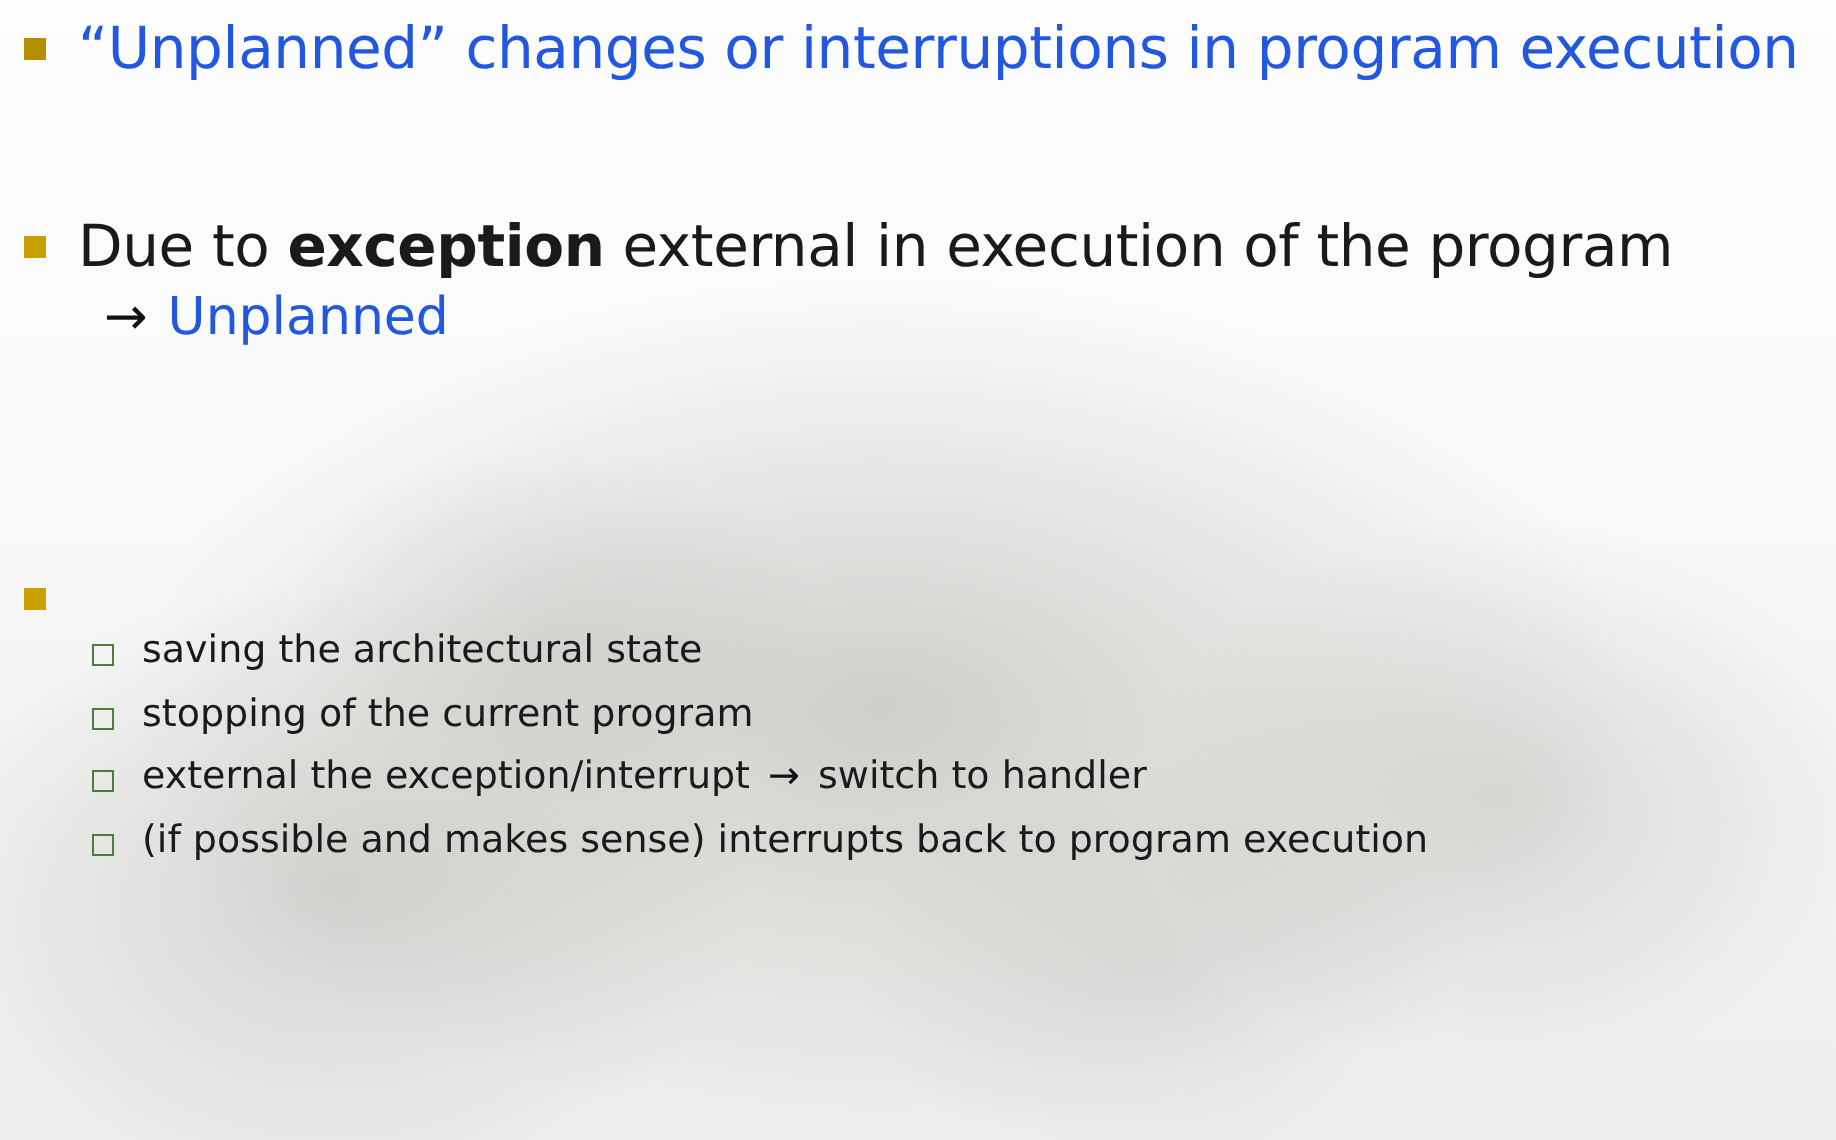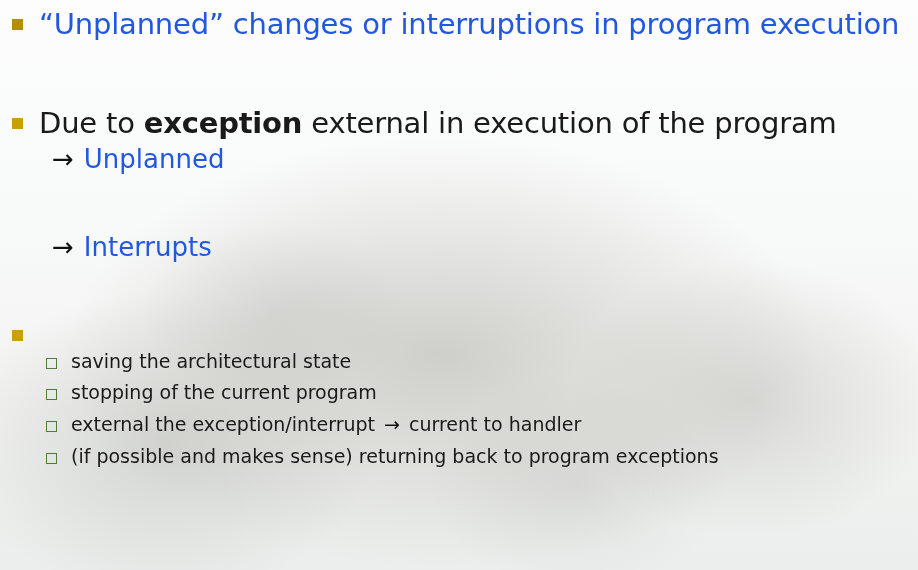--- a/index.html
+++ b/index.html
@@ -130,44 +130,41 @@
     <div class="l1">
       <span class="marker"></span>
       <span class="text"><span>Due to </span><b>exception</b><span> external in execution of the program</span></span>
     </div>
     <div class="arrow-line">
       <span class="arrow">→</span><span>Unplanned</span>
     </div>
 
     <div class="gap-b"></div>
 
-    <div class="arrow-line">
-      <span class="arrow">→</span><span>Interrupts</span>
-    </div>
 
     <div class="gap-c"></div>
 
     <div class="l1">
       <span class="marker"></span>
     </div>
 
     <div class="l2">
       <span class="marker2"></span>
       <span class="text2">saving the architectural state</span>
     </div>
 
     <div class="l2">
       <span class="marker2"></span>
       <span class="text2">stopping of the current program</span>
     </div>
 
     <div class="l2">
       <span class="marker2"></span>
-      <span class="text2"><span>external the exception/interrupt </span><span class="arrow-inline">→</span><span> current to handler</span></span>
+      <span class="text2"><span>external the exception/interrupt </span><span class="arrow-inline">→</span><span> switch to handler</span></span>
     </div>
 
     <div class="l2">
       <span class="marker2"></span>
-      <span class="text2">(if possible and makes sense) returning back to program exceptions</span>
+      <span class="text2">(if possible and makes sense) interrupts back to program execution</span>
     </div>
 
   </div>
 </div>
 
 </body></html>

